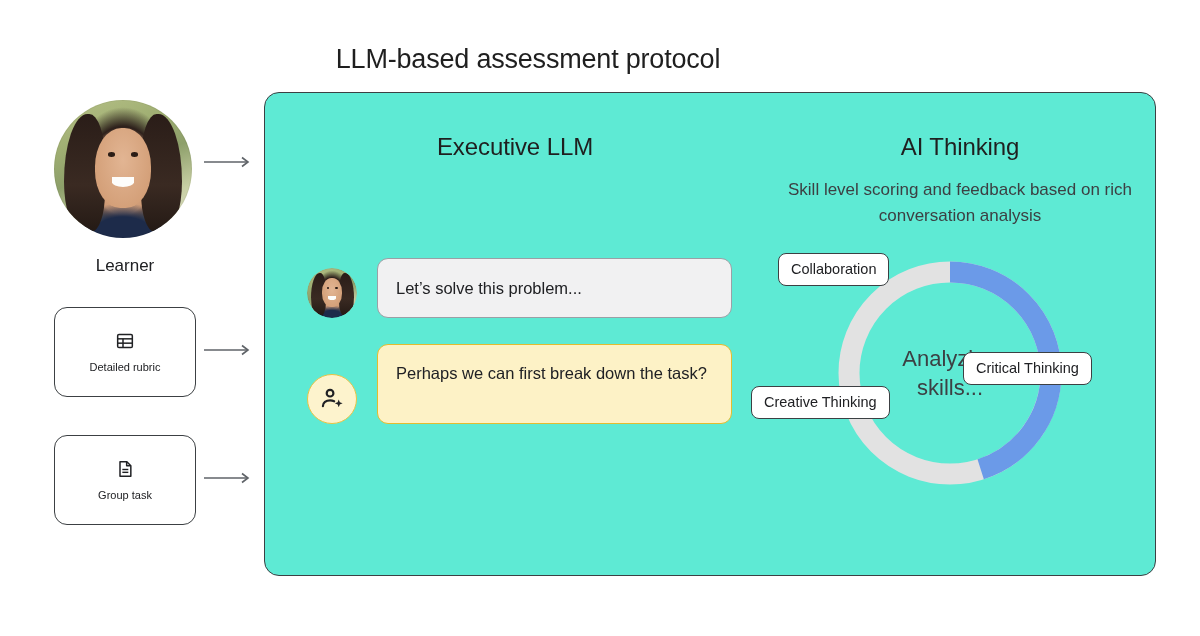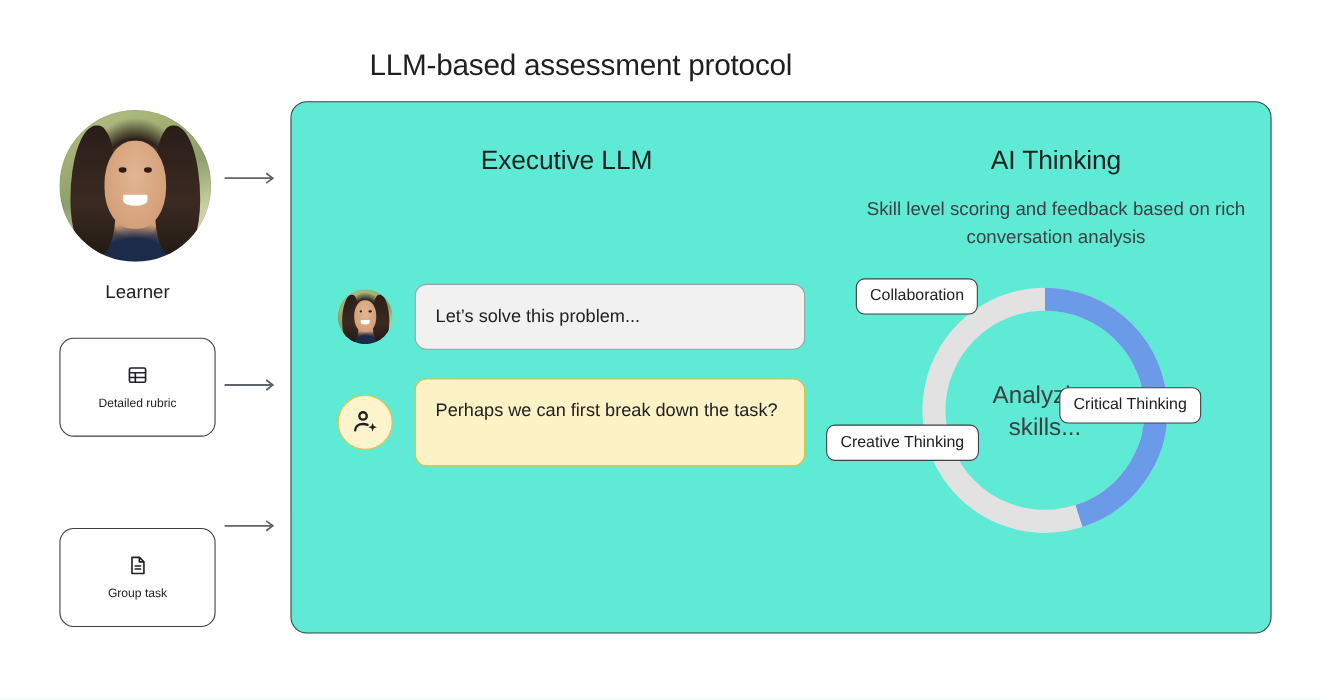--- a/index.html
+++ b/index.html
@@ -90,21 +90,21 @@
     border: 1.3px solid #3c4043;
     border-radius: 13px;
     background: #fff;
     display: flex;
     flex-direction: column;
     align-items: center;
     justify-content: center;
     gap: 10px;
   }
   .rail-card.rubric { top: 307px; }
-  .rail-card.grouptask { top: 435px; margin-top: 45px; }
+  .rail-card.grouptask { top: 435px; }
   .rail-card-label { font-size: 11px; color: #202124; }
   .rail-icon { width: 20px; height: 20px; display: block; }
 
   .rail-arrow { position: absolute; width: 52px; height: 14px; }
   .rail-arrow.a1 { left: 204px; top: 155px; }
   .rail-arrow.a2 { left: 204px; top: 343px; }
   .rail-arrow.a3 { left: 204px; top: 471px; }
 
   
   .panel {
@@ -135,21 +135,21 @@
     text-align: center;
     font-size: 17px;
     line-height: 26px;
     color: #3c4043;
     margin-top: 16px;
     padding: 0 14px;
   }
 
   
   .chat { position: absolute; left: 42px; top: 165px; width: 425px; }
-  .chat-row { display: flex; align-items: center; gap: 20px; margin-bottom: 26px; }
+  .chat-row { display: flex; align-items: flex-end; gap: 20px; margin-bottom: 26px; }
 
   .chat-avatar {
     flex: 0 0 auto;
     width: 50px; height: 50px;
     border-radius: 50%;
     box-sizing: border-box;
     display: flex; align-items: center; justify-content: center;
     position: relative;
     overflow: hidden;
   }

